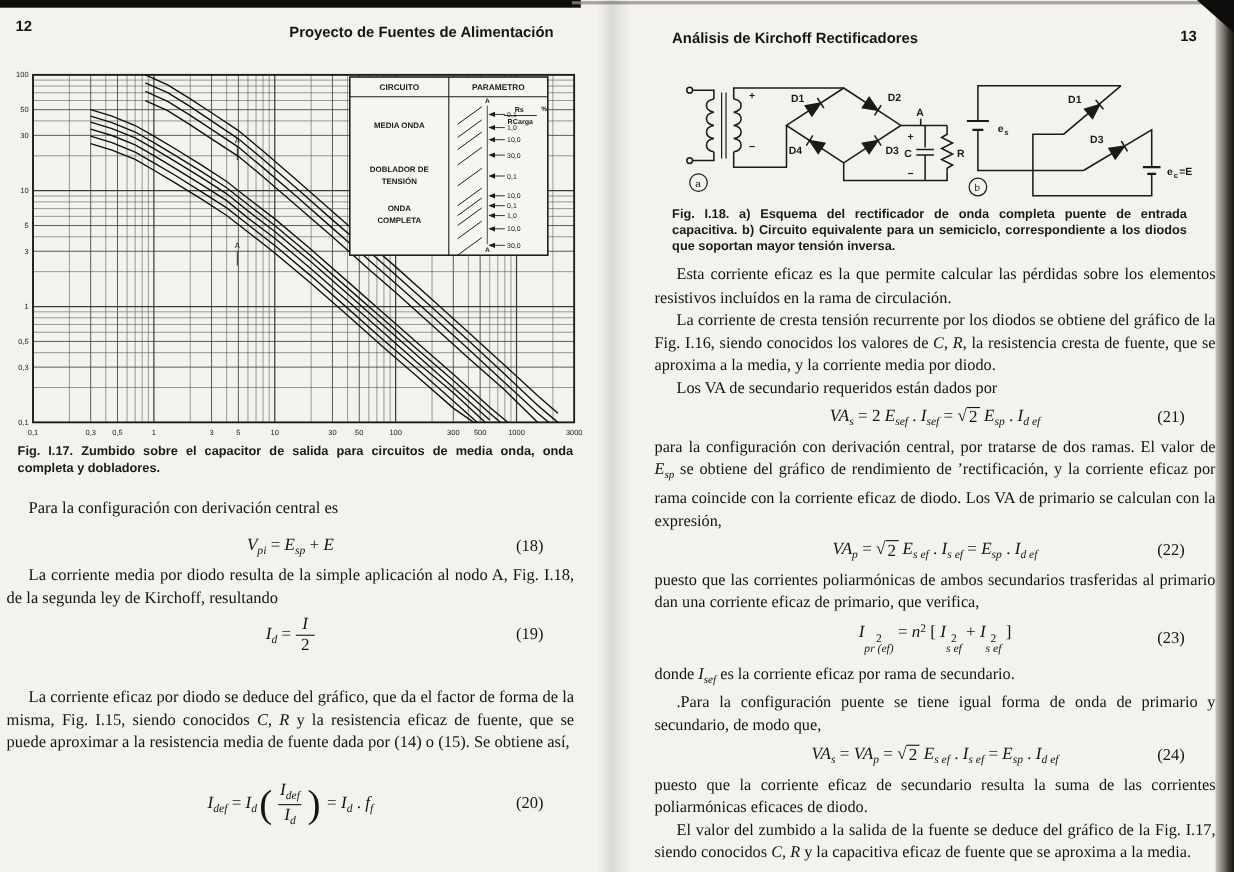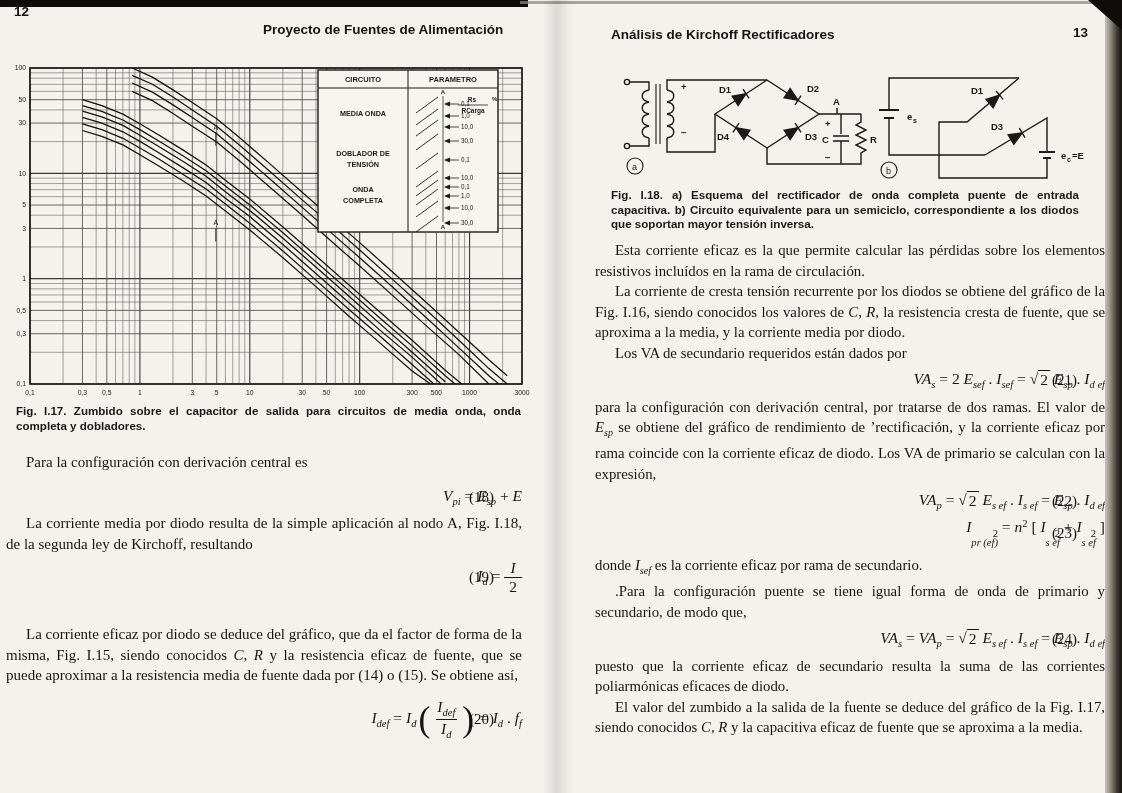--- a/index.html
+++ b/index.html
@@ -22,21 +22,21 @@
   #left-page .textcol p{font-size:15px;line-height:20.8px;}
   p.ind{text-indent:20px;}
   p.noind{text-indent:0;}
   .it,.mvar{font-style:italic;}
   .mvar{font-family:"Liberation Serif",serif;}
   .sub{font-size:.68em;vertical-align:-0.35em;font-style:italic;}
   .sup{font-size:.68em;vertical-align:0.45em;font-style:normal;}
   .supsub{display:inline-flex;flex-direction:column;vertical-align:-0.5em;line-height:.85;font-size:.68em;}
   .supsub .s1{font-style:normal;}
   .supsub .s2{font-style:italic;}
-  .eqrow{position:relative;text-align:right;margin:7px 0;}
+  .eqrow{position:relative;text-align:center;margin:7px 0;}
   .eq{display:inline-block;font-size:15.5px;}
   .eqnum{position:absolute;right:28px;top:50%;transform:translateY(-50%);font-size:15px;}
   .frac{display:inline-flex;flex-direction:column;align-items:center;vertical-align:middle;line-height:1.15;}
   .fden{border-top:1.2px solid #151412;padding:0 5px;}
   .fnum{padding:0 5px;}
   .sqw{display:inline-flex;align-items:flex-start;}
   .ovl{border-top:1.2px solid #151412;padding:0 2px;}
   .bigp{font-size:2.3em;font-weight:400;vertical-align:middle;line-height:.8;padding:0 2px;}
 
   #chart-wrap{position:absolute;left:0;top:60px;width:532px;height:346px;}
@@ -53,21 +53,21 @@
     background:linear-gradient(90deg,#c9c5bc 0%,#8a857b 35%,#3f3b34 70%,#15130f 100%);}
   #artifact-right-wedge{position:absolute;right:0;top:0;width:34px;height:30px;background:#0e0d0b;
     clip-path:polygon(100% 0,0 0,100% 100%);}
   #gutter-shadow{position:absolute;left:543px;top:0;width:30px;height:793px;
     background:linear-gradient(90deg,rgba(0,0,0,0) 0%,rgba(0,0,0,.10) 45%,rgba(0,0,0,0) 100%);}
 </style>
 </head>
 <body>
 
 <div class="page" id="left-page">
-  <div class="pgnum" style="left:14px;top:4px;">12</div>
+  <div class="pgnum" style="left:14px;top:16px;">12</div>
   <div class="runhead" style="left:263px;top:22px;">Proyecto de Fuentes de Alimentación</div>
 
   <div id="chart-wrap">
     <svg id="chart" width="532" height="346" viewBox="0 0 532 346">
         <defs>
           <clipPath id="plotclip">
             <rect x="30" y="8" width="492" height="316"></rect>
           </clipPath>
         </defs>
         <g>
@@ -254,21 +254,21 @@
     </div>
     <p class="ind" style=""><span>La corriente media por diodo resulta de la simple aplicación al nodo A, Fig. I.18, de la segunda ley de Kirchoff, resultando</span></p>
     <div class="eqrow" style="margin-top:4px;">
       <span class="eq"><span class="mvar">I</span><span class="sub">d</span><span> = </span><span class="frac">
             <span class="fnum"><span class="mvar">I</span></span>
             <span class="fden"><span>2</span></span>
           </span></span>
       <span class="eqnum">(19)</span>
     </div>
     <p class="ind" style="margin-top:28px;"><span>La corriente eficaz por diodo se deduce del gráfico, que da el factor de forma de la misma, Fig. I.15, siendo conocidos </span><span class="mvar">C</span><span>, </span><span class="mvar">R</span><span> y la resistencia eficaz de fuente, que se puede aproximar a la resistencia media de fuente dada por (14) o (15). Se obtiene así,</span></p>
-    <div class="eqrow" style="margin-top:12px;">
+    <div class="eqrow" style="margin-top:24px;">
       <span class="eq"><span class="mvar">I</span><span class="sub">def</span><span> = </span><span class="mvar">I</span><span class="sub">d</span><span class="bigp">(</span><span class="frac">
             <span class="fnum"><span class="mvar">I</span><span class="sub">def</span></span>
             <span class="fden"><span class="mvar">I</span><span class="sub">d</span></span>
           </span><span class="bigp">)</span><span> = </span><span class="mvar">I</span><span class="sub">d</span><span> . </span><span class="mvar">f</span><span class="sub">f</span></span>
       <span class="eqnum">(20)</span>
     </div>
   </div>
 </div>
 
 <div class="page" id="right-page">
@@ -366,20 +366,21 @@
       <span class="eqnum">(21)</span>
     </div>
     <p class="noind"><span>para la configuración con derivación central, por tratarse de dos ramas. El valor de </span><span class="mvar">E</span><span class="sub">sp</span><span> se obtiene del gráfico de rendimiento de ’rectificación, y la corriente eficaz por rama coincide con la corriente eficaz de diodo. Los VA de primario se calculan con la expresión,</span></p>
     <div class="eqrow">
       <span class="eq"><span class="mvar">VA</span><span class="sub">p</span><span> = </span><span class="sqw">
             <span>√</span>
             <span class="ovl">2</span>
           </span><span> </span><span class="mvar">E</span><span class="sub">s ef</span><span> . </span><span class="mvar">I</span><span class="sub">s ef</span><span> = </span><span class="mvar">E</span><span class="sub">sp</span><span> . </span><span class="mvar">I</span><span class="sub">d ef</span></span>
       <span class="eqnum">(22)</span>
     </div>
+    <p class="noind"><span>puesto que las corrientes poliarmónicas de ambos secundarios trasferidas al primario dan una corriente eficaz de primario, que verifica,</span></p>
     <div class="eqrow">
       <span class="eq"><span class="mvar">I</span><span class="supsub">
             <span class="s1">2</span>
             <span class="s2">pr (ef)</span>
           </span><span> = </span><span class="mvar">n</span><span class="sup">2</span><span> [ </span><span class="mvar">I</span><span class="supsub">
             <span class="s1">2</span>
             <span class="s2">s ef</span>
           </span><span> + </span><span class="mvar">I</span><span class="supsub">
             <span class="s1">2</span>
             <span class="s2">s ef</span>

